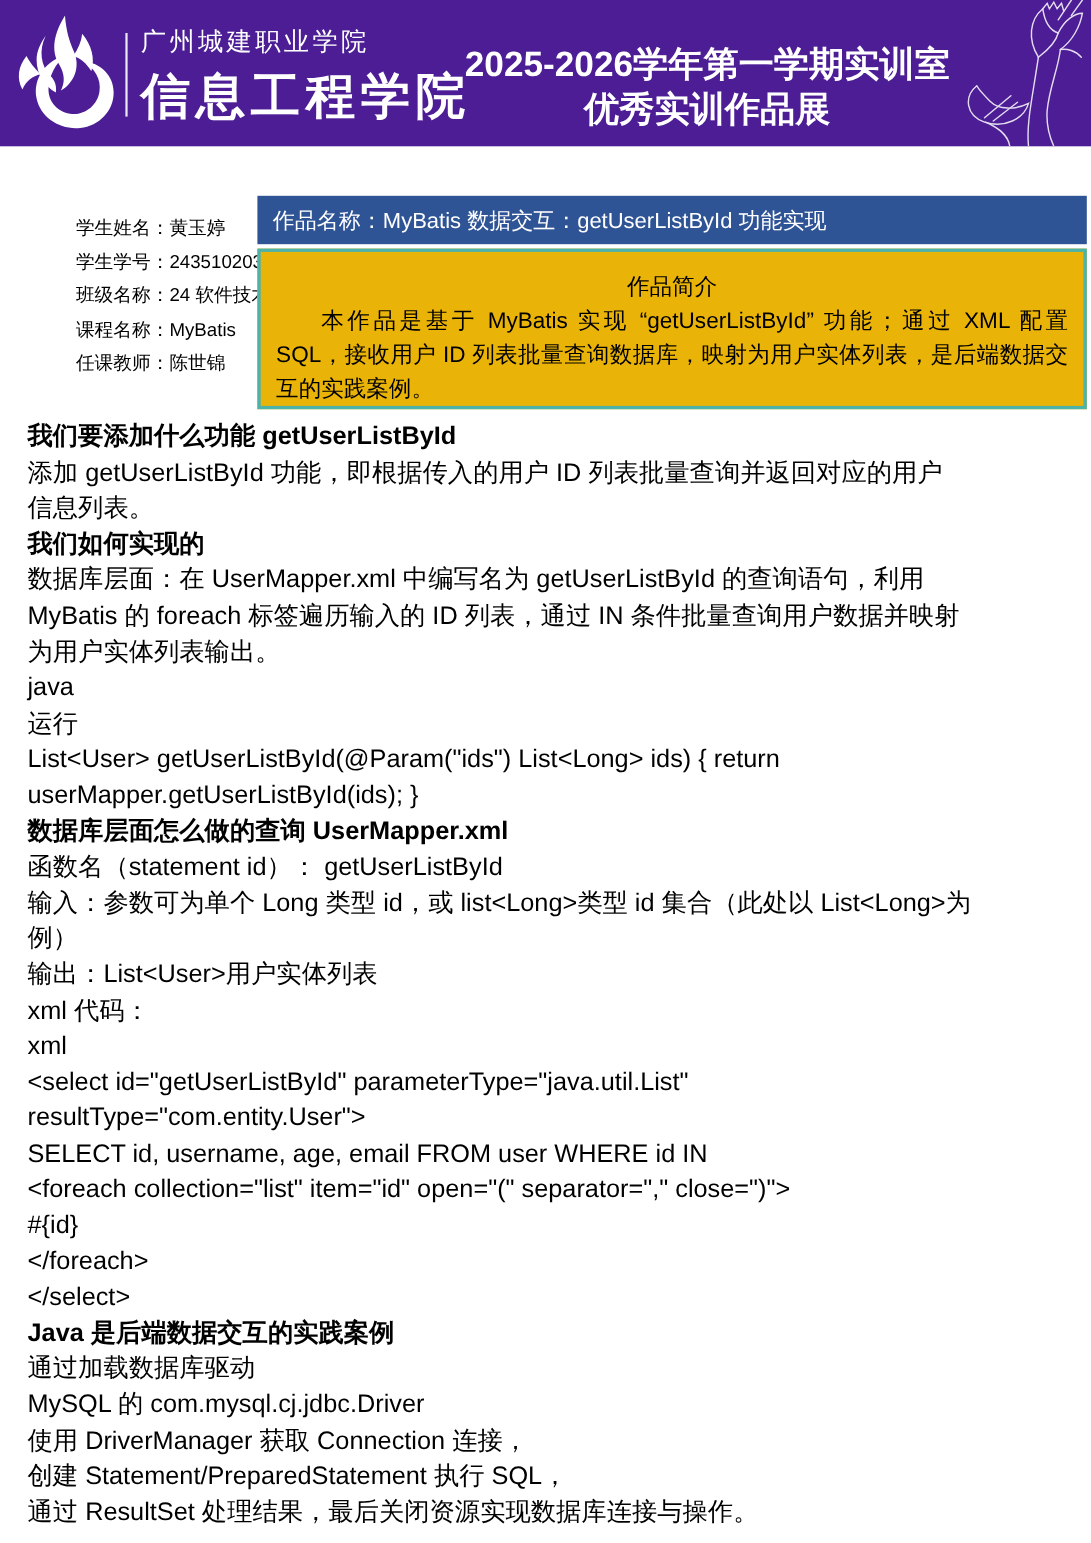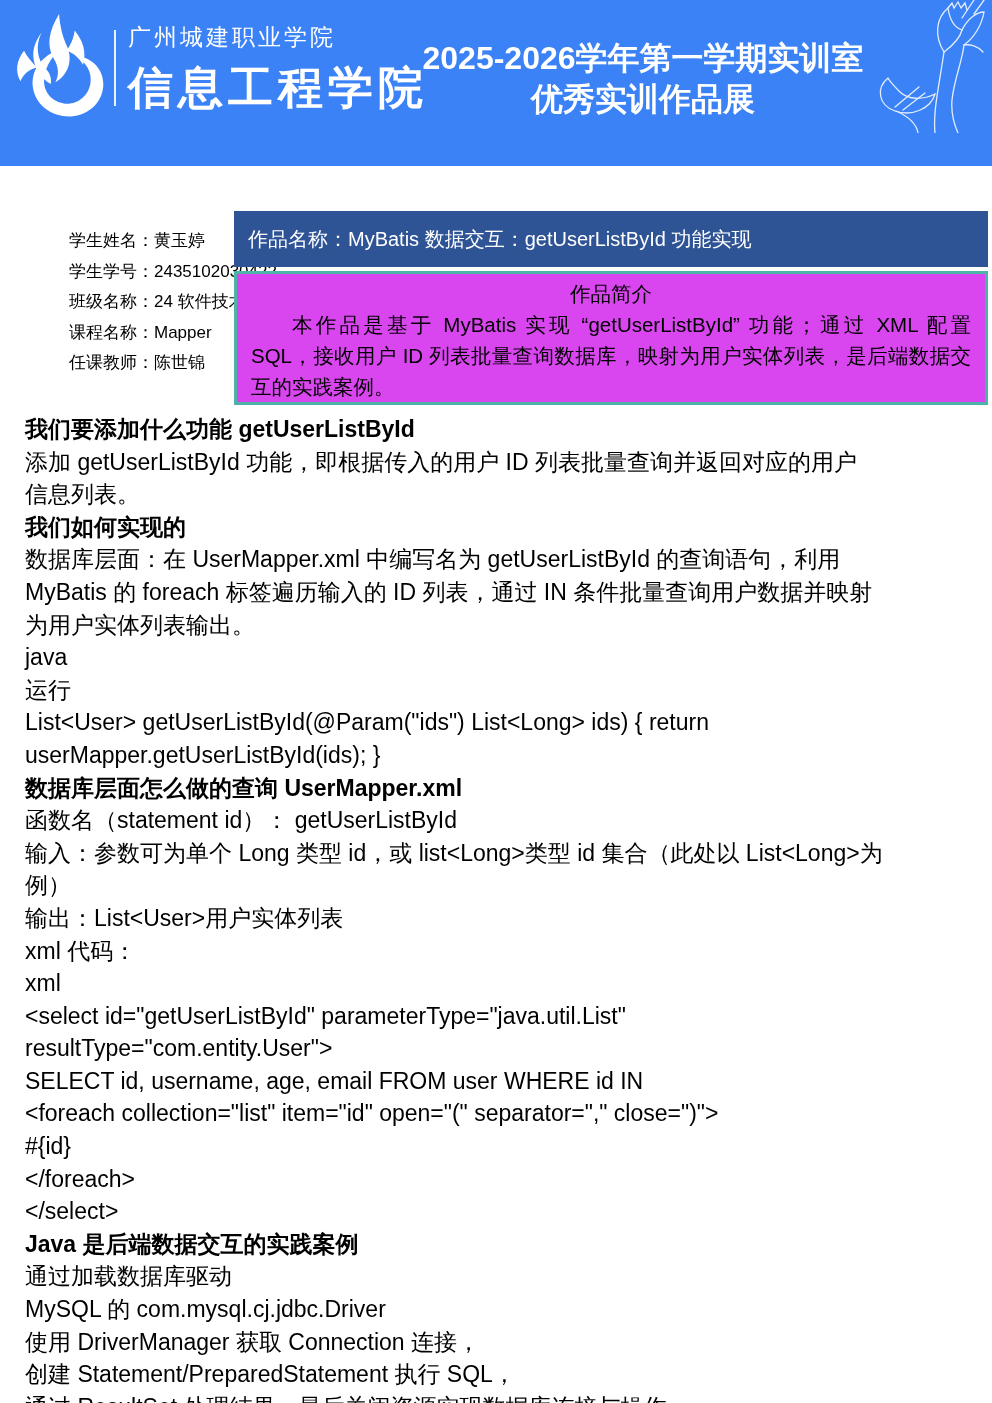--- a/index.html
+++ b/index.html
@@ -2,38 +2,38 @@
 <html><head>
 <meta charset="utf-8">
 <style>
   html,body{margin:0;padding:0;}
   body{
     width:992px;height:1403px;overflow:hidden;background:#ffffff;
     font-family:"Liberation Sans","DejaVu Sans",sans-serif;color:#000;
     position:relative;
   }
   
-  .header{position:relative;height:166px;background:#3b82f6;color:#fff;}
+  .header{position:relative;height:133px;background:#4c1d95;color:#fff;}
   .logo-wrap{position:absolute;left:12px;top:14px;width:96px;height:106px;}
   .v-divider{position:absolute;left:114px;top:30px;width:2px;height:76px;background:#fff;opacity:.9;}
   .college{position:absolute;left:128px;top:22px;white-space:nowrap;}
   .college-small{font-size:23px;letter-spacing:3px;font-weight:400;}
   .college-large{font-size:45px;font-weight:700;letter-spacing:5px;margin-top:5px;}
   .header-title{position:absolute;left:408px;top:38px;width:470px;text-align:center;
     font-weight:700;font-size:32px;line-height:41px;white-space:nowrap;}
   .lotus-wrap{position:absolute;right:0;top:0;width:118px;height:133px;overflow:hidden;}
   
   .mid{display:flex;margin-top:10px;height:229px;}
   .left-col{width:234px;box-sizing:border-box;padding:50px 0 0 25px;}
   .info-row{font-size:17px;line-height:30.5px;white-space:nowrap;margin-left:44px;}
   .right-col{flex:1;display:flex;flex-direction:column;margin-right:4px;margin-top:35px;}
   .work-title-bar{height:70px;background:#2f5496;color:#fff;font-size:20px;
     display:flex;align-items:center;padding-left:14px;box-sizing:border-box;}
   .intro-box{margin-top:4px;flex:1;border:3px solid #4db3a9;box-sizing:border-box;
-    padding:4px 14px 0;font-size:20.5px;line-height:31px;background:#d946ef;}
+    padding:16px 14px 0;font-size:20.5px;line-height:31px;background:#eab308;}
   .intro-title{text-align:center;}
   .intro-text{text-indent:2em;text-align:justify;}
   
   .content{padding:8px 25px 0;font-size:23px;line-height:32.6px;}
   .content-line{white-space:nowrap;}
   .content-line.bold{font-weight:700;}
 </style>
 </head>
 <body>
 
@@ -76,21 +76,21 @@
       </g>
     </svg>
   </div>
 </div>
 
 <div class="mid">
   <div class="left-col">
       <div class="info-row"><span>学生姓名：</span><span>黄玉婷</span></div>
       <div class="info-row"><span>学生学号：</span><span>2435102030422</span></div>
       <div class="info-row"><span>班级名称：</span><span>24 软件技术 4 班</span></div>
-      <div class="info-row"><span>课程名称：</span><span>Mapper</span></div>
+      <div class="info-row"><span>课程名称：</span><span>MyBatis</span></div>
       <div class="info-row"><span>任课教师：</span><span>陈世锦</span></div>
     </div>
   <div class="right-col">
     <div class="work-title-bar">
       <span>作品名称：MyBatis 数据交互：getUserListById 功能实现</span>
     </div>
     <div class="intro-box">
       <div class="intro-title">作品简介</div>
       <div class="intro-text">本作品是基于 MyBatis 实现 “getUserListById” 功能；通过 XML 配置 SQL，接收用户 ID 列表批量查询数据库，映射为用户实体列表，是后端数据交互的实践案例。</div>
     </div>

